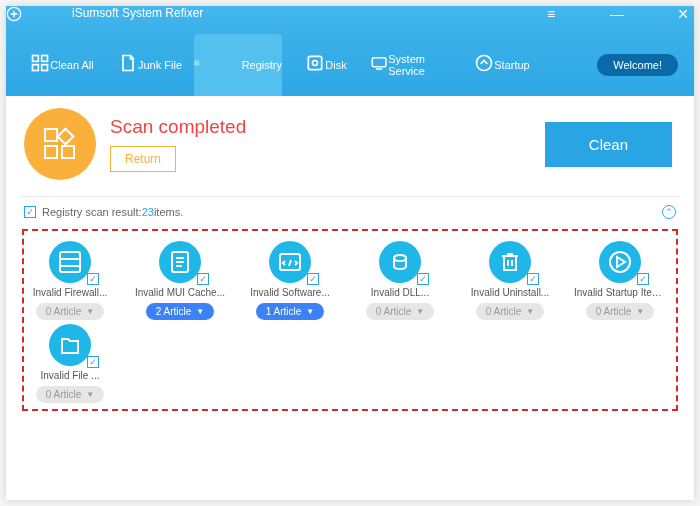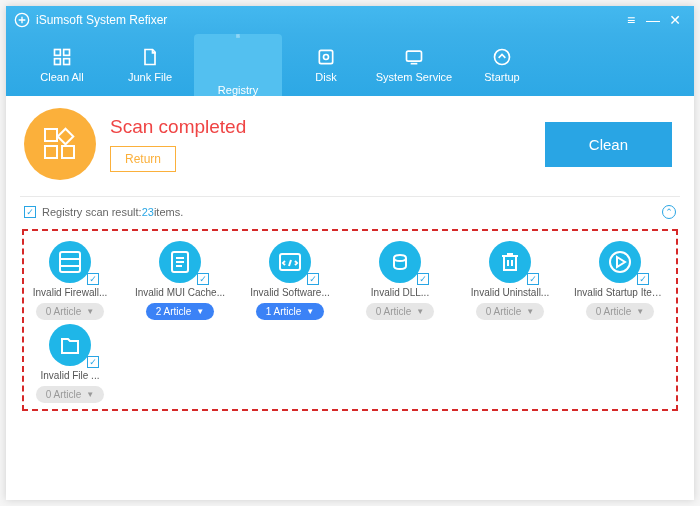--- a/index.html
+++ b/index.html
@@ -1,23 +1,23 @@
 <!DOCTYPE html>
 <html><head>
 <meta charset="utf-8">
 <style>
 * { margin: 0; padding: 0; box-sizing: border-box; font-family: Arial, sans-serif; }
 body { width: 700px; height: 506px; background: #f5f5f5; padding: 6px; }
 .window { width: 688px; height: 494px; background: #fff; box-shadow: 0 0 8px rgba(0,0,0,0.15); overflow: hidden; }
-.titlebar { height: 28px; background: linear-gradient(to bottom,#43b8ef,#3bb0e9); display: flex; align-items: center; padding: 0 8px; color: #fff; font-size: 12px; }
+.titlebar { height: 28px; background: linear-gradient(to bottom,#43b8ef,#3bb0e9); display: flex; align-items: flex-start; padding: 0 0; color: #fff; font-size: 12px; gap: 44px; }
 .titlebar .logo { width: 16px; height: 16px; margin-right: 6px; }
 .titlebar .spacer { flex: 1; }
 .titlebar .ctrl { width: 22px; text-align: center; cursor: pointer; font-size: 14px; }
 .nav { height: 62px; background: linear-gradient(to bottom,#3bb0e9,#2da8e5); display: flex; align-items: center; padding: 0 12px; }
-.nav-item { width: 88px; height: 62px; display: flex; flex-direction: column; align-items: center; justify-content: center; color: #fff; font-size: 11px; cursor: pointer; }
+.nav-item { width: 88px; height: 62px; display: flex; flex-direction: row; align-items: center; justify-content: center; color: #fff; font-size: 11px; cursor: pointer; }
 .nav-item.active { background: #53c0f0; border-radius: 4px 4px 0 0; gap: 42px; }
 .nav-item .nicon { width: 20px; height: 20px; margin-bottom: 4px; }
 .nav .spacer { flex: 1; }
 .welcome { background: #0a6aa8; color: #fff; font-size: 11px; padding: 5px 16px; border-radius: 12px; cursor: pointer; margin-right: 4px; }
 .content { padding: 12px 14px 0 14px; }
 .header-row { display: flex; align-items: center; }
 .big-icon { width: 72px; height: 72px; background: #fbb03b; border-radius: 50%; display: flex; align-items: center; justify-content: center; margin-right: 14px; margin-left: 4px; }
 .title-block { flex: 1; }
 .scan-title { font-size: 19px; color: #ef4444; margin-bottom: 8px; }
 .return-btn { border: 1px solid #fbb03b; color: #fbb03b; background: #fff; padding: 5px 14px; font-size: 12px; cursor: pointer; text-align: center; }
@@ -98,20 +98,21 @@
       <span>System Service</span>
     </div>
     <div class="nav-item">
       <svg class="nicon" viewBox="0 0 24 24" fill="none" stroke="#fff" stroke-width="2">
           <circle cx="12" cy="12" r="9"></circle>
           <path d="M8 13l4-4 4 4"></path>
         </svg>
       <span>Startup</span>
     </div>
     <div class="spacer"></div>
+    <div class="welcome">Welcome!</div>
   </div>
 
   <div class="content">
     <div class="header-row">
       <div class="big-icon">
         <svg width="40" height="40" viewBox="0 0 40 40">
           <rect x="5" y="5" width="12" height="12" fill="none" stroke="#fff" stroke-width="2"></rect>
           <rect x="20" y="7" width="11" height="11" fill="none" stroke="#fff" stroke-width="2" transform="rotate(45 25.5 12.5)"></rect>
           <rect x="5" y="22" width="12" height="12" fill="none" stroke="#fff" stroke-width="2"></rect>
           <rect x="22" y="22" width="12" height="12" fill="none" stroke="#fff" stroke-width="2"></rect>

